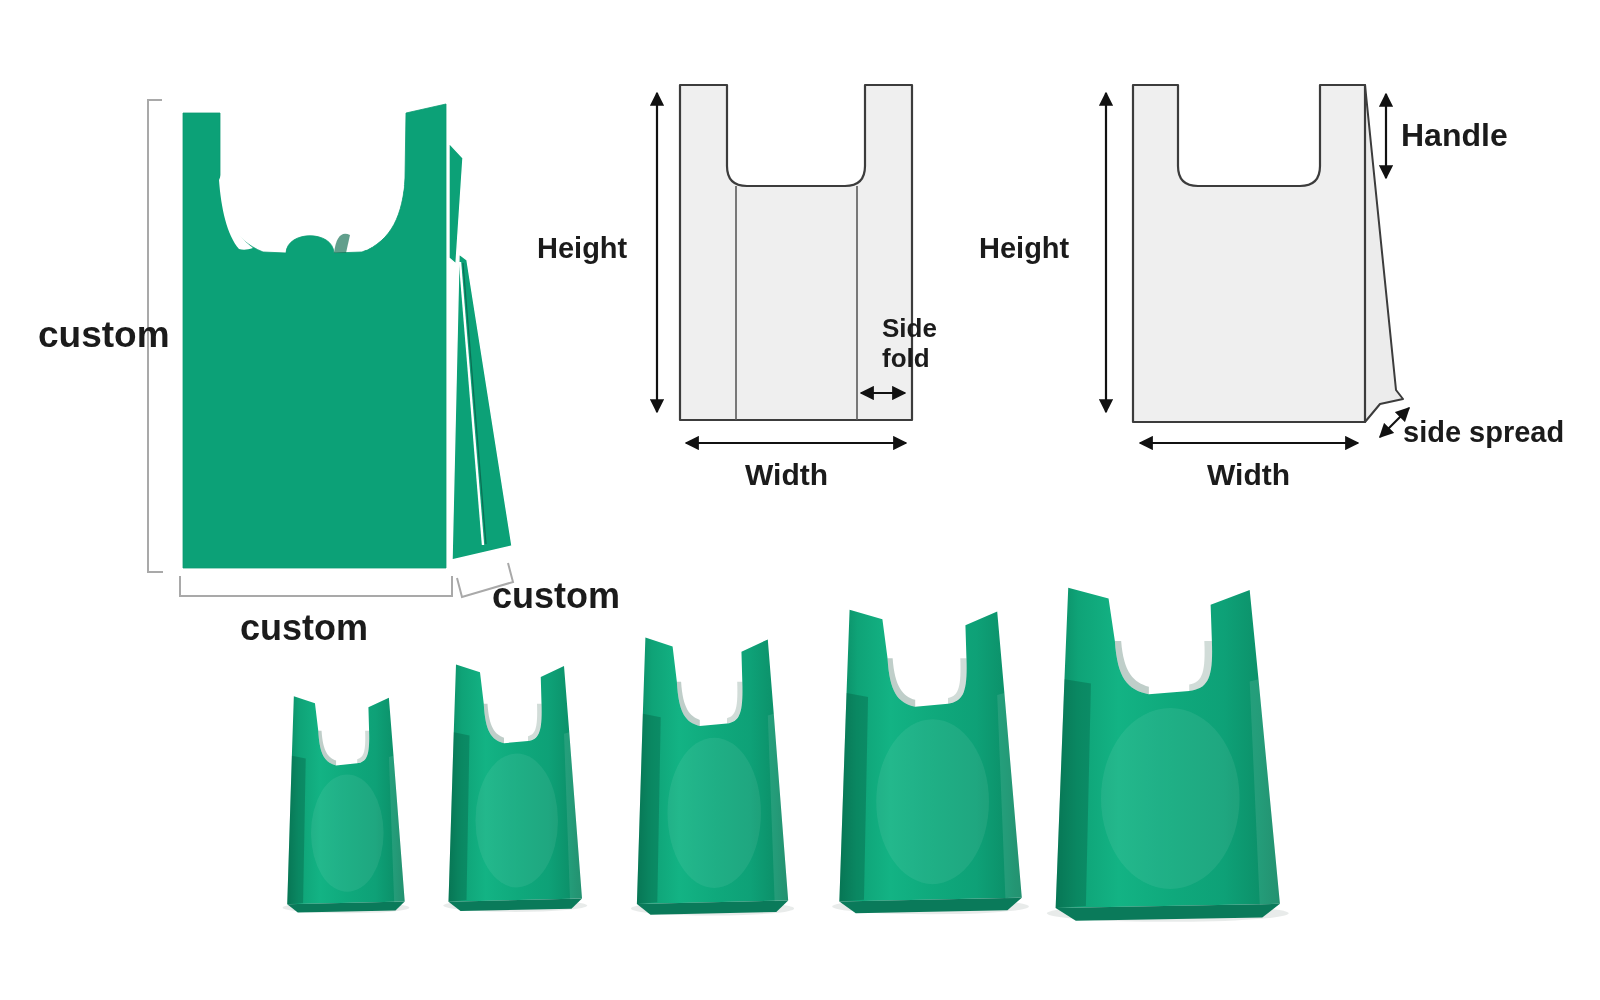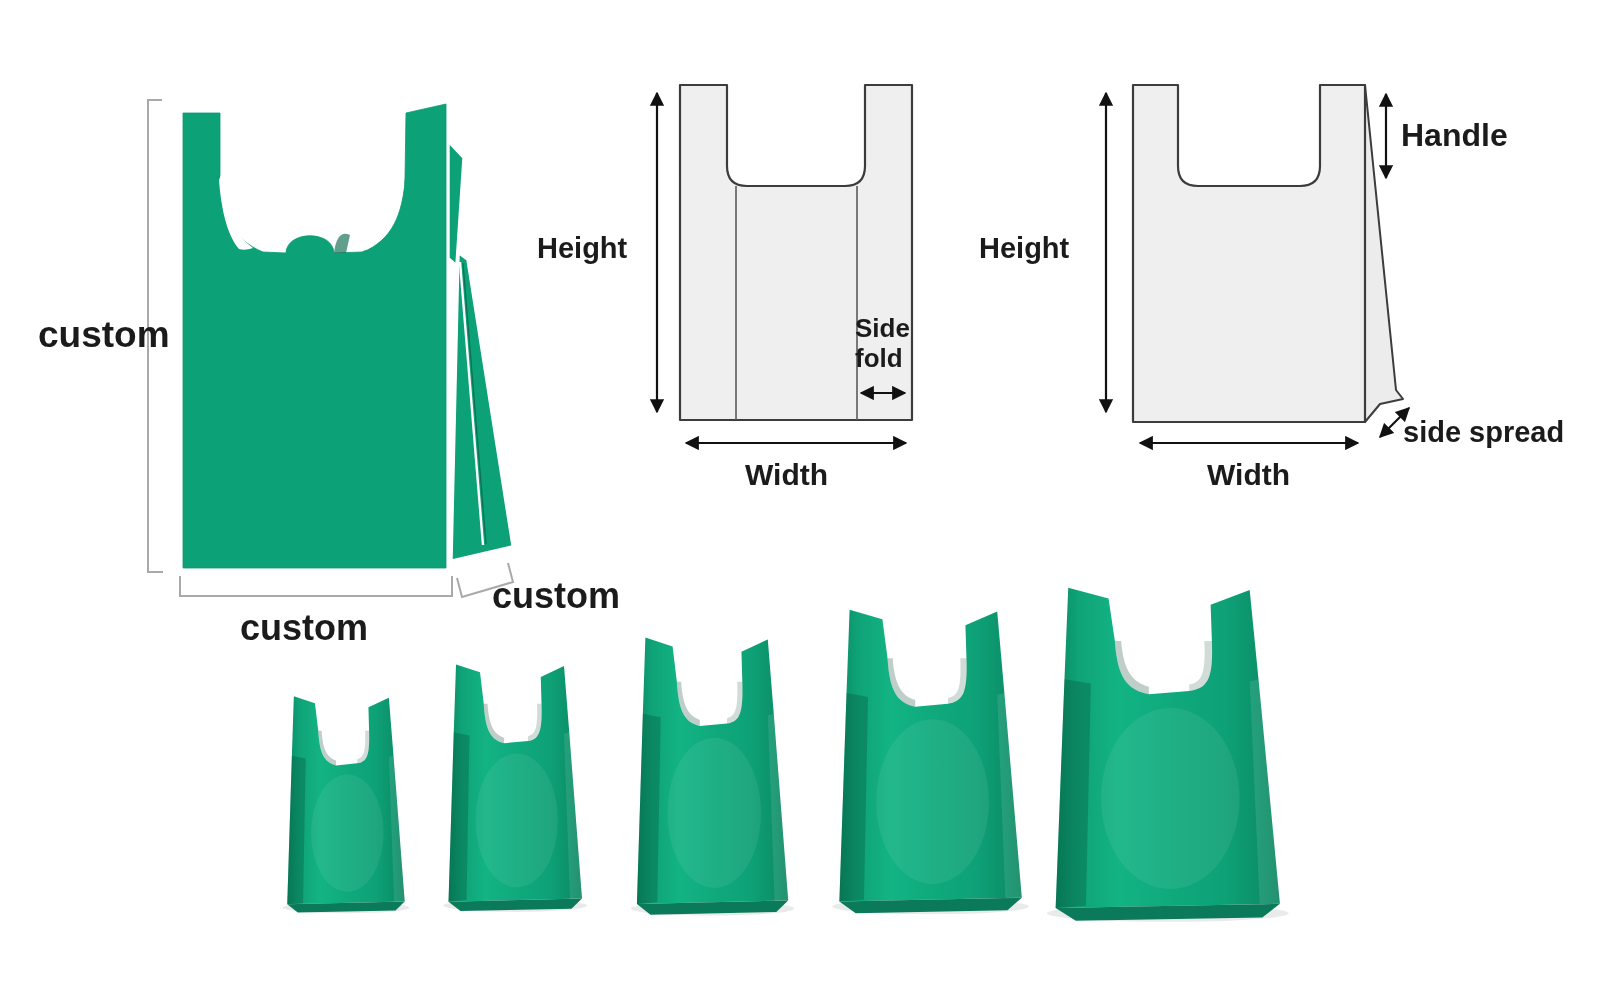--- a/index.html
+++ b/index.html
@@ -10,21 +10,21 @@
   .stage svg{position:absolute;left:0;top:0;}
   .label{
     position:absolute;font-weight:bold;color:var(--text-black,#1b1b1b);
     line-height:1.05;white-space:nowrap;letter-spacing:0px;
   }
   .lbl-custom-h{left:38px;top:316px;font-size:37px;}
   .lbl-custom-w{left:240px;top:609px;font-size:36px;}
   .lbl-custom-g{left:492px;top:577px;font-size:36px;}
   .lbl-height-flat{left:537px;top:233px;font-size:29px;}
   .lbl-width-flat{left:745px;top:459px;font-size:30px;}
-  .lbl-sidefold{left:855px;top:314px;font-size:26px;white-space:normal;width:66px;line-height:1.15;}
+  .lbl-sidefold{left:882px;top:314px;font-size:26px;white-space:normal;width:66px;line-height:1.15;}
   .lbl-height-spread{left:979px;top:233px;font-size:29px;}
   .lbl-handle{left:1401px;top:119px;font-size:32px;}
   .lbl-width-spread{left:1207px;top:459px;font-size:30px;}
   .lbl-sidespread{left:1403px;top:417px;font-size:29px;}
 </style>
 </head>
 <body>
 
 <div class="stage">
 

